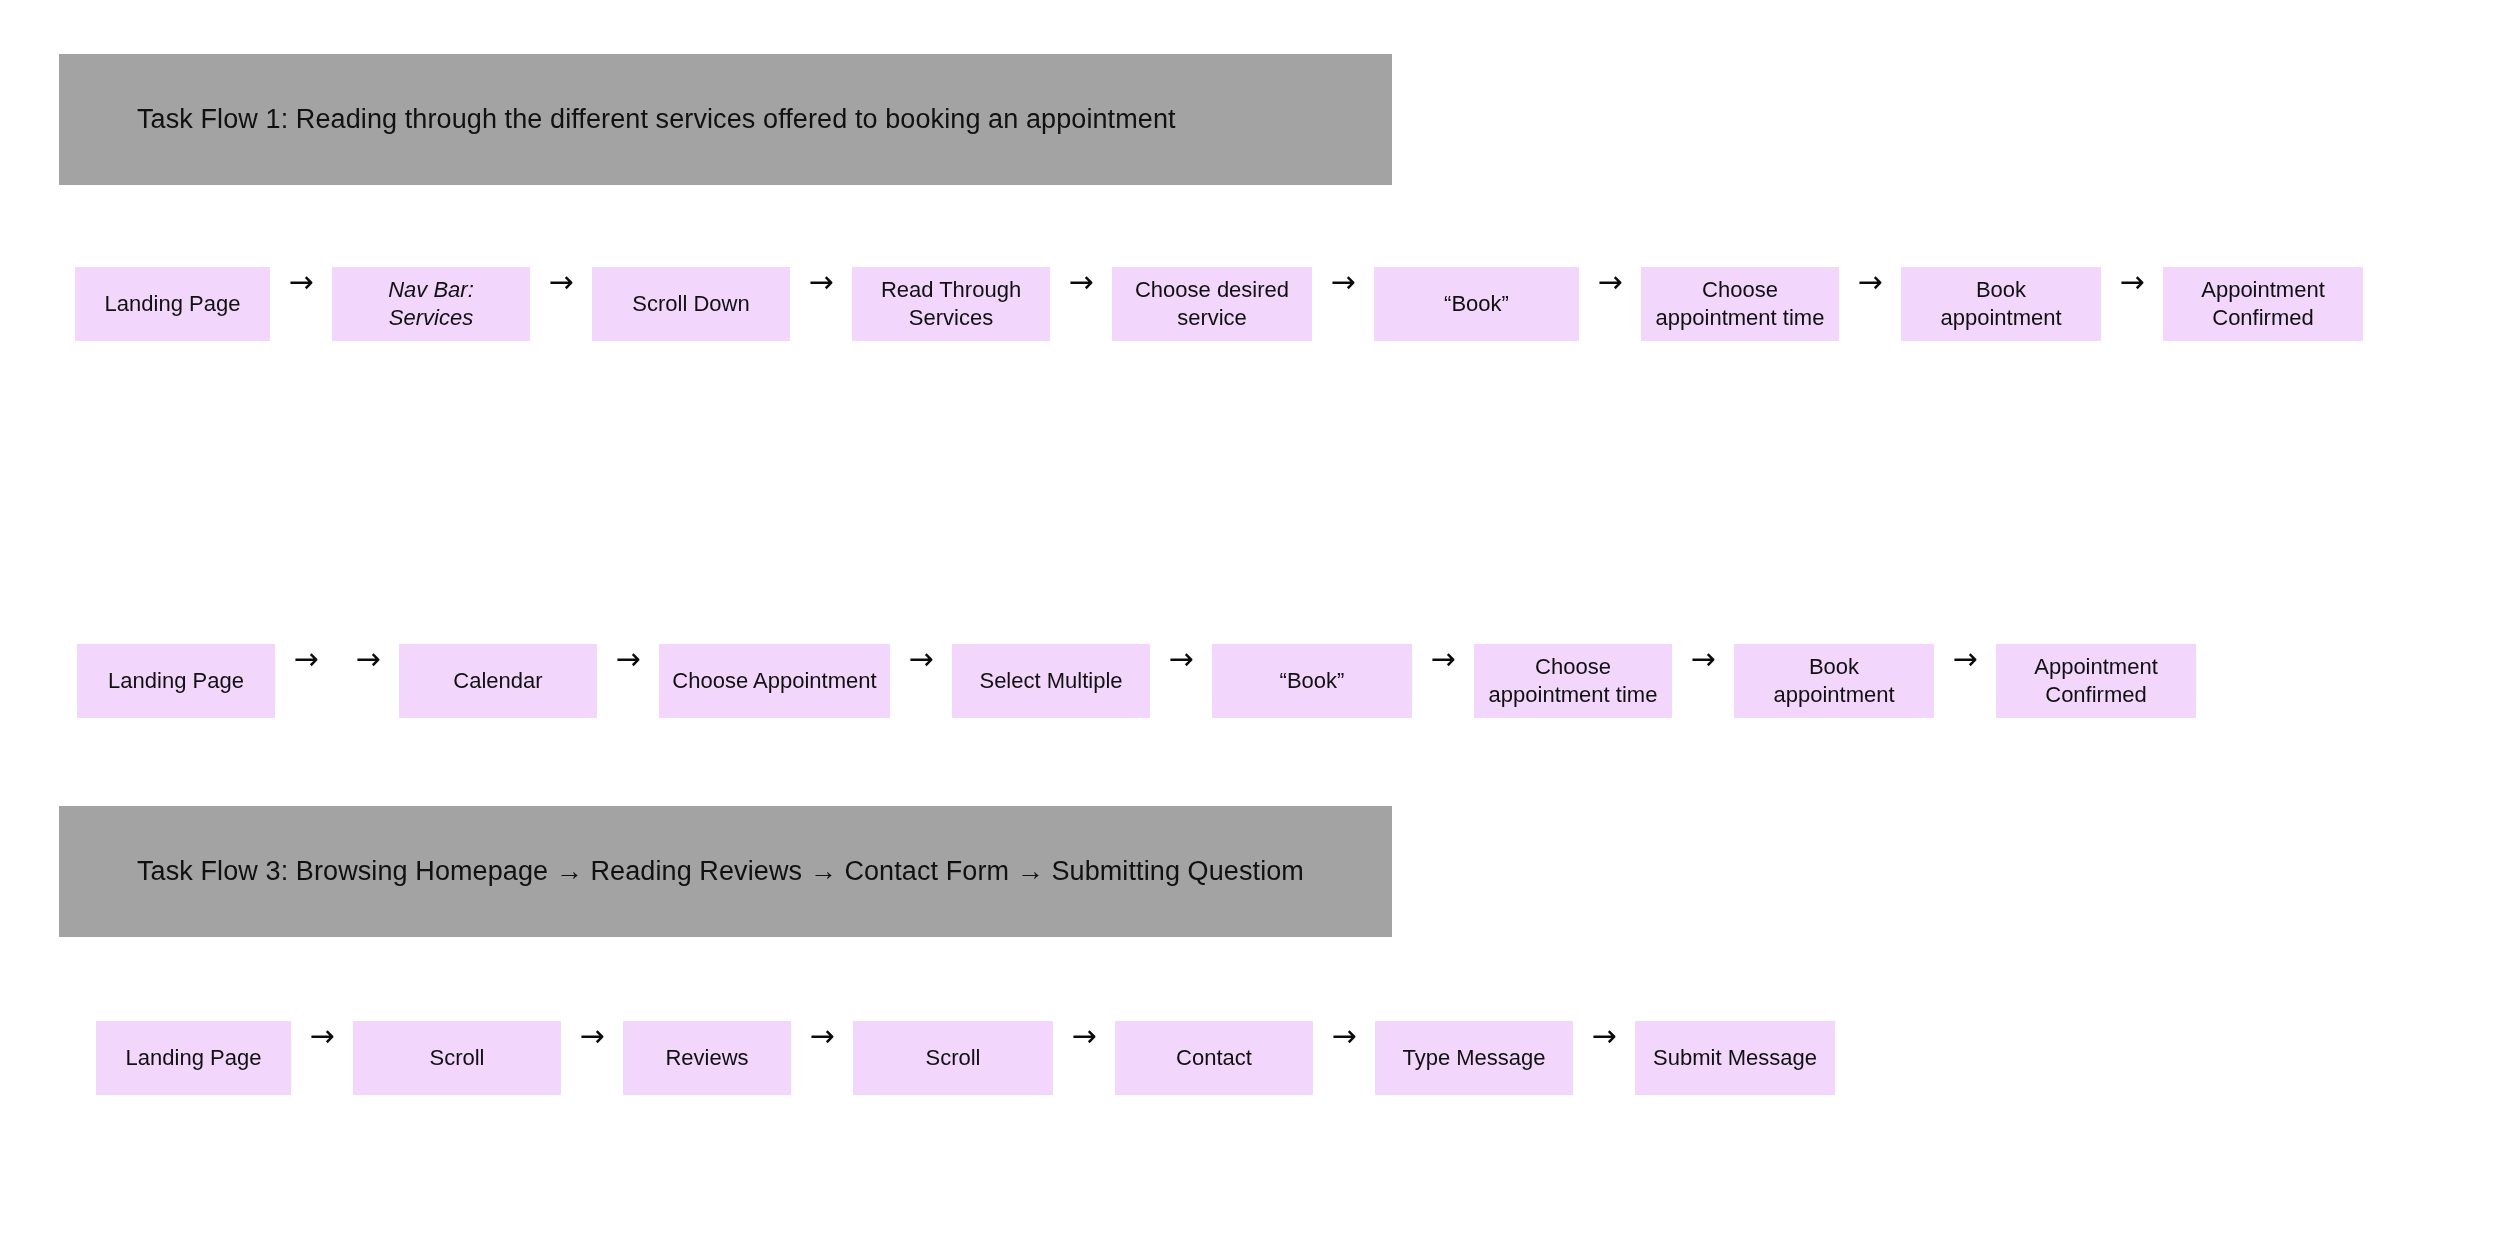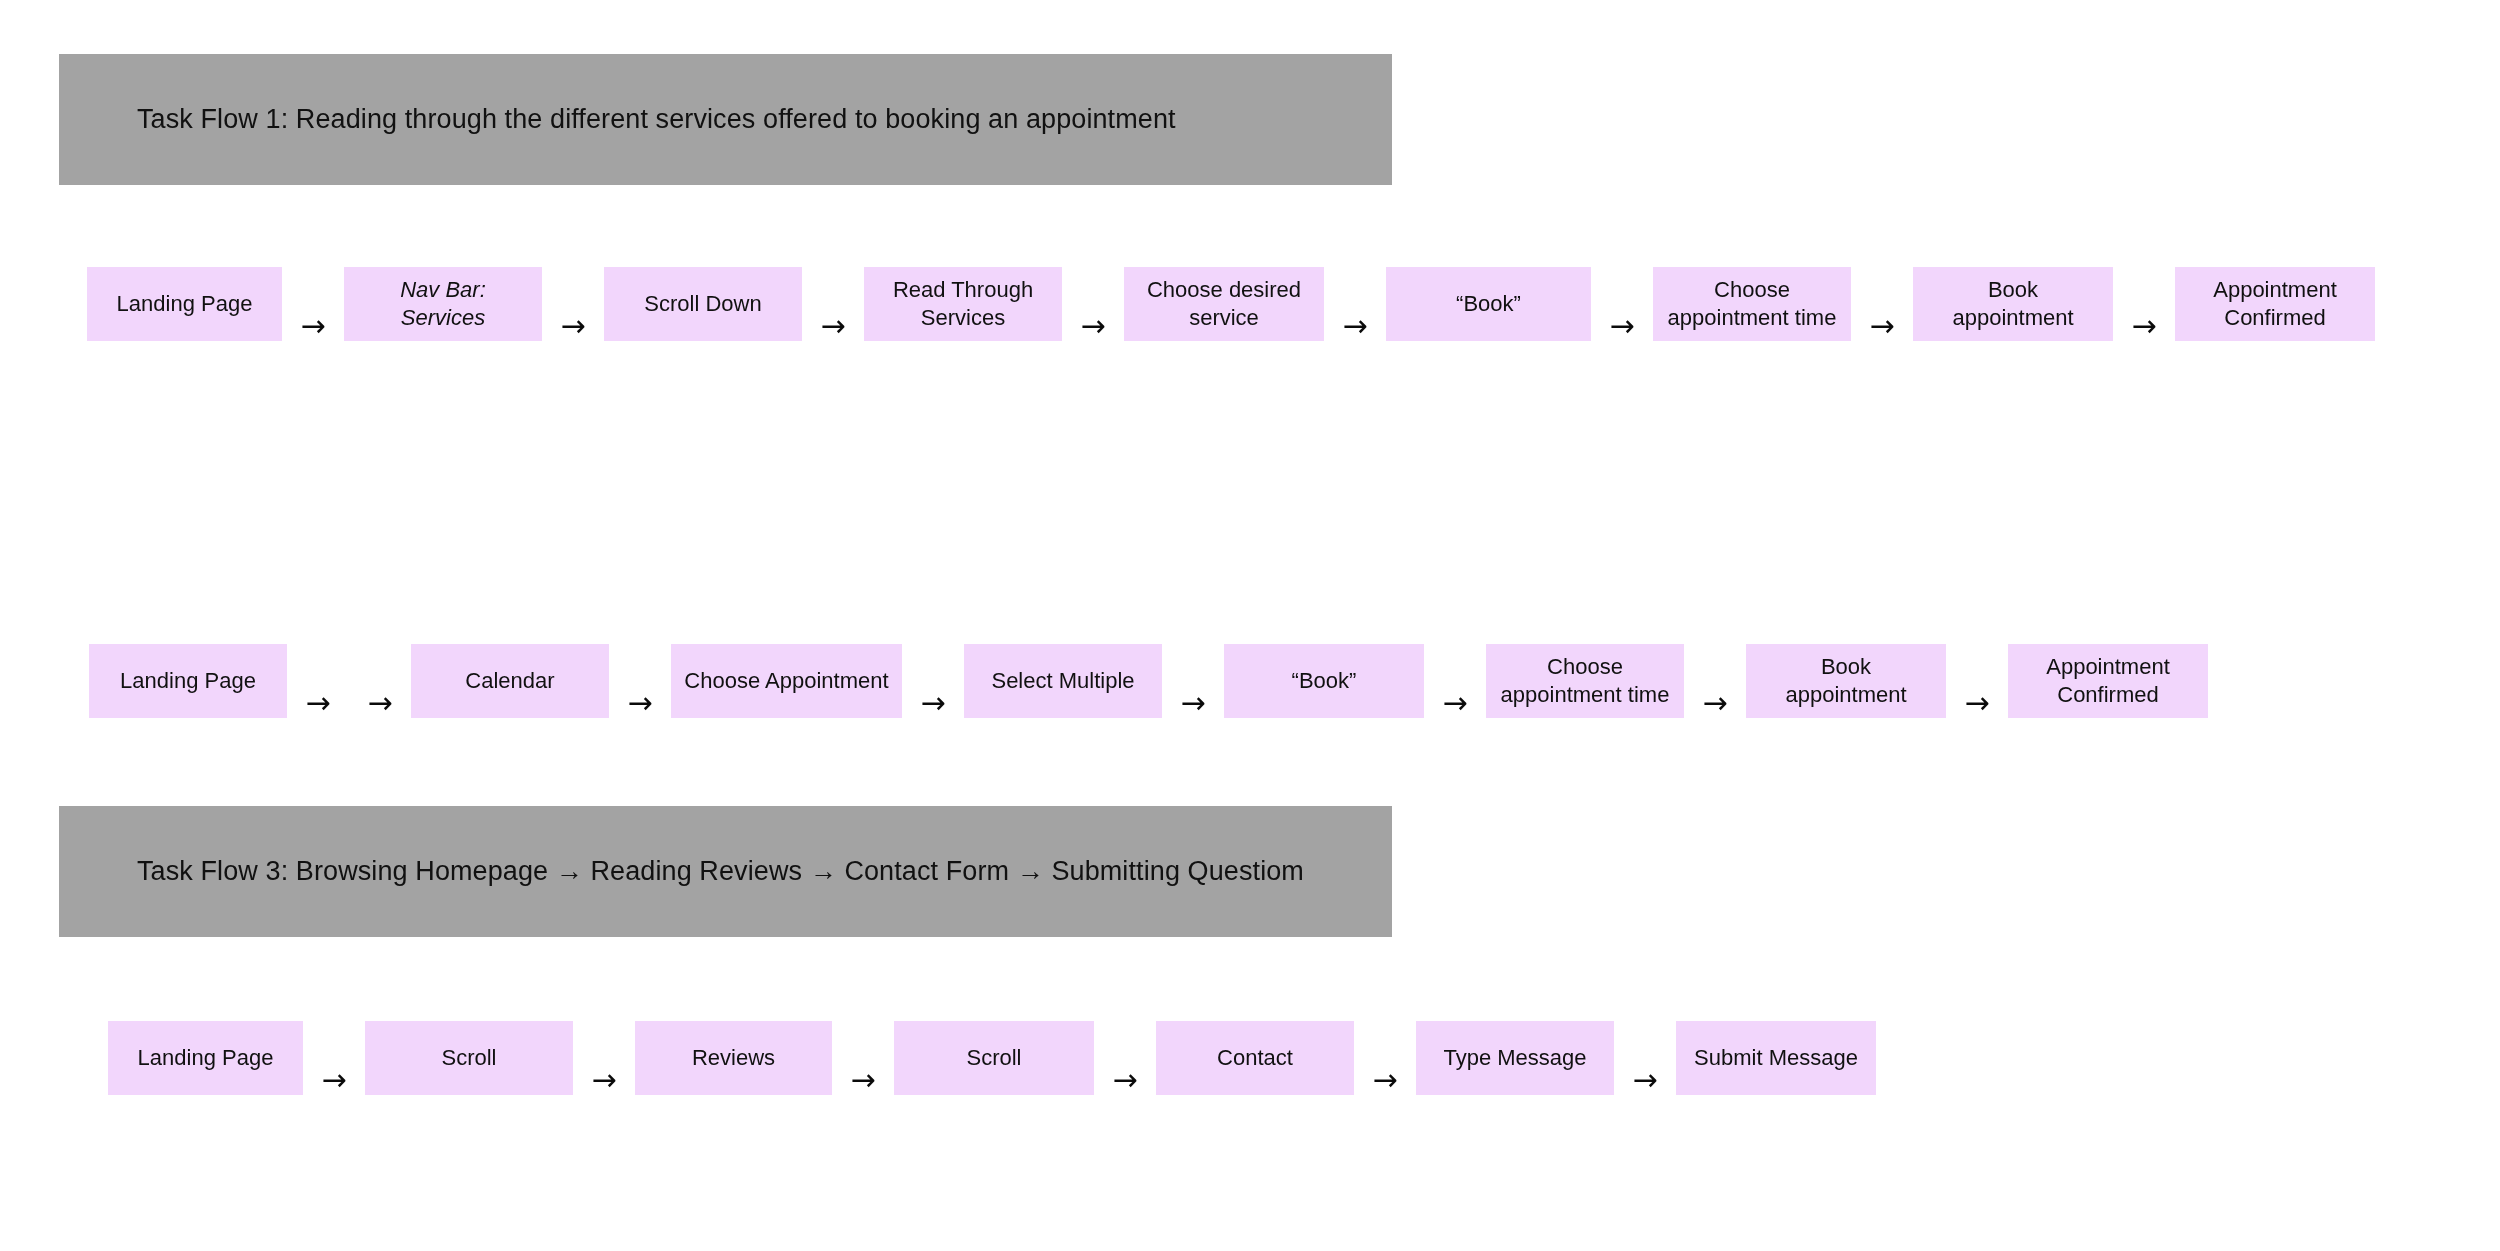--- a/index.html
+++ b/index.html
@@ -46,23 +46,22 @@
   }
 
   #banner-1 { top: 54px; }
   #banner-2 { top: 430px; }
   #banner-3 { top: 806px; }
 
   
   .flow-row {
     position: absolute;
     display: flex;
-    align-items: flex-end;
+    align-items: flex-start;
     height: 74px;
-    margin-left: 12px;
   }
 
   #flow-row-1 { top: 267px; left: 75px; }
   #flow-row-2 { top: 644px; left: 77px; }
   #flow-row-3 { top: 1021px; left: 96px; }
 
   .flow-node {
     background: #F2D6FC;
     height: 74px;
     display: flex;
@@ -140,21 +139,21 @@
     </div>
 
   <div class="banner" id="banner-3">
     <div class="banner-text">Task Flow 3: Browsing Homepage → Reading Reviews → Contact Form → Submitting Questiom</div>
   </div>
   <div class="flow-row" id="flow-row-3">
       <div class="flow-node" style="width: 195px;">Landing Page</div>
       <div class="flow-arrow">→</div>
       <div class="flow-node" style="width: 208px;">Scroll</div>
       <div class="flow-arrow">→</div>
-      <div class="flow-node" style="width: 197px;">Reviews</div>
+      <div class="flow-node" style="width: 168px;">Reviews</div>
       <div class="flow-arrow">→</div>
       <div class="flow-node" style="width: 200px;">Scroll</div>
       <div class="flow-arrow">→</div>
       <div class="flow-node" style="width: 198px;">Contact</div>
       <div class="flow-arrow">→</div>
       <div class="flow-node" style="width: 198px;">Type Message</div>
       <div class="flow-arrow">→</div>
       <div class="flow-node" style="width: 200px;">Submit Message</div>
     </div>
 

